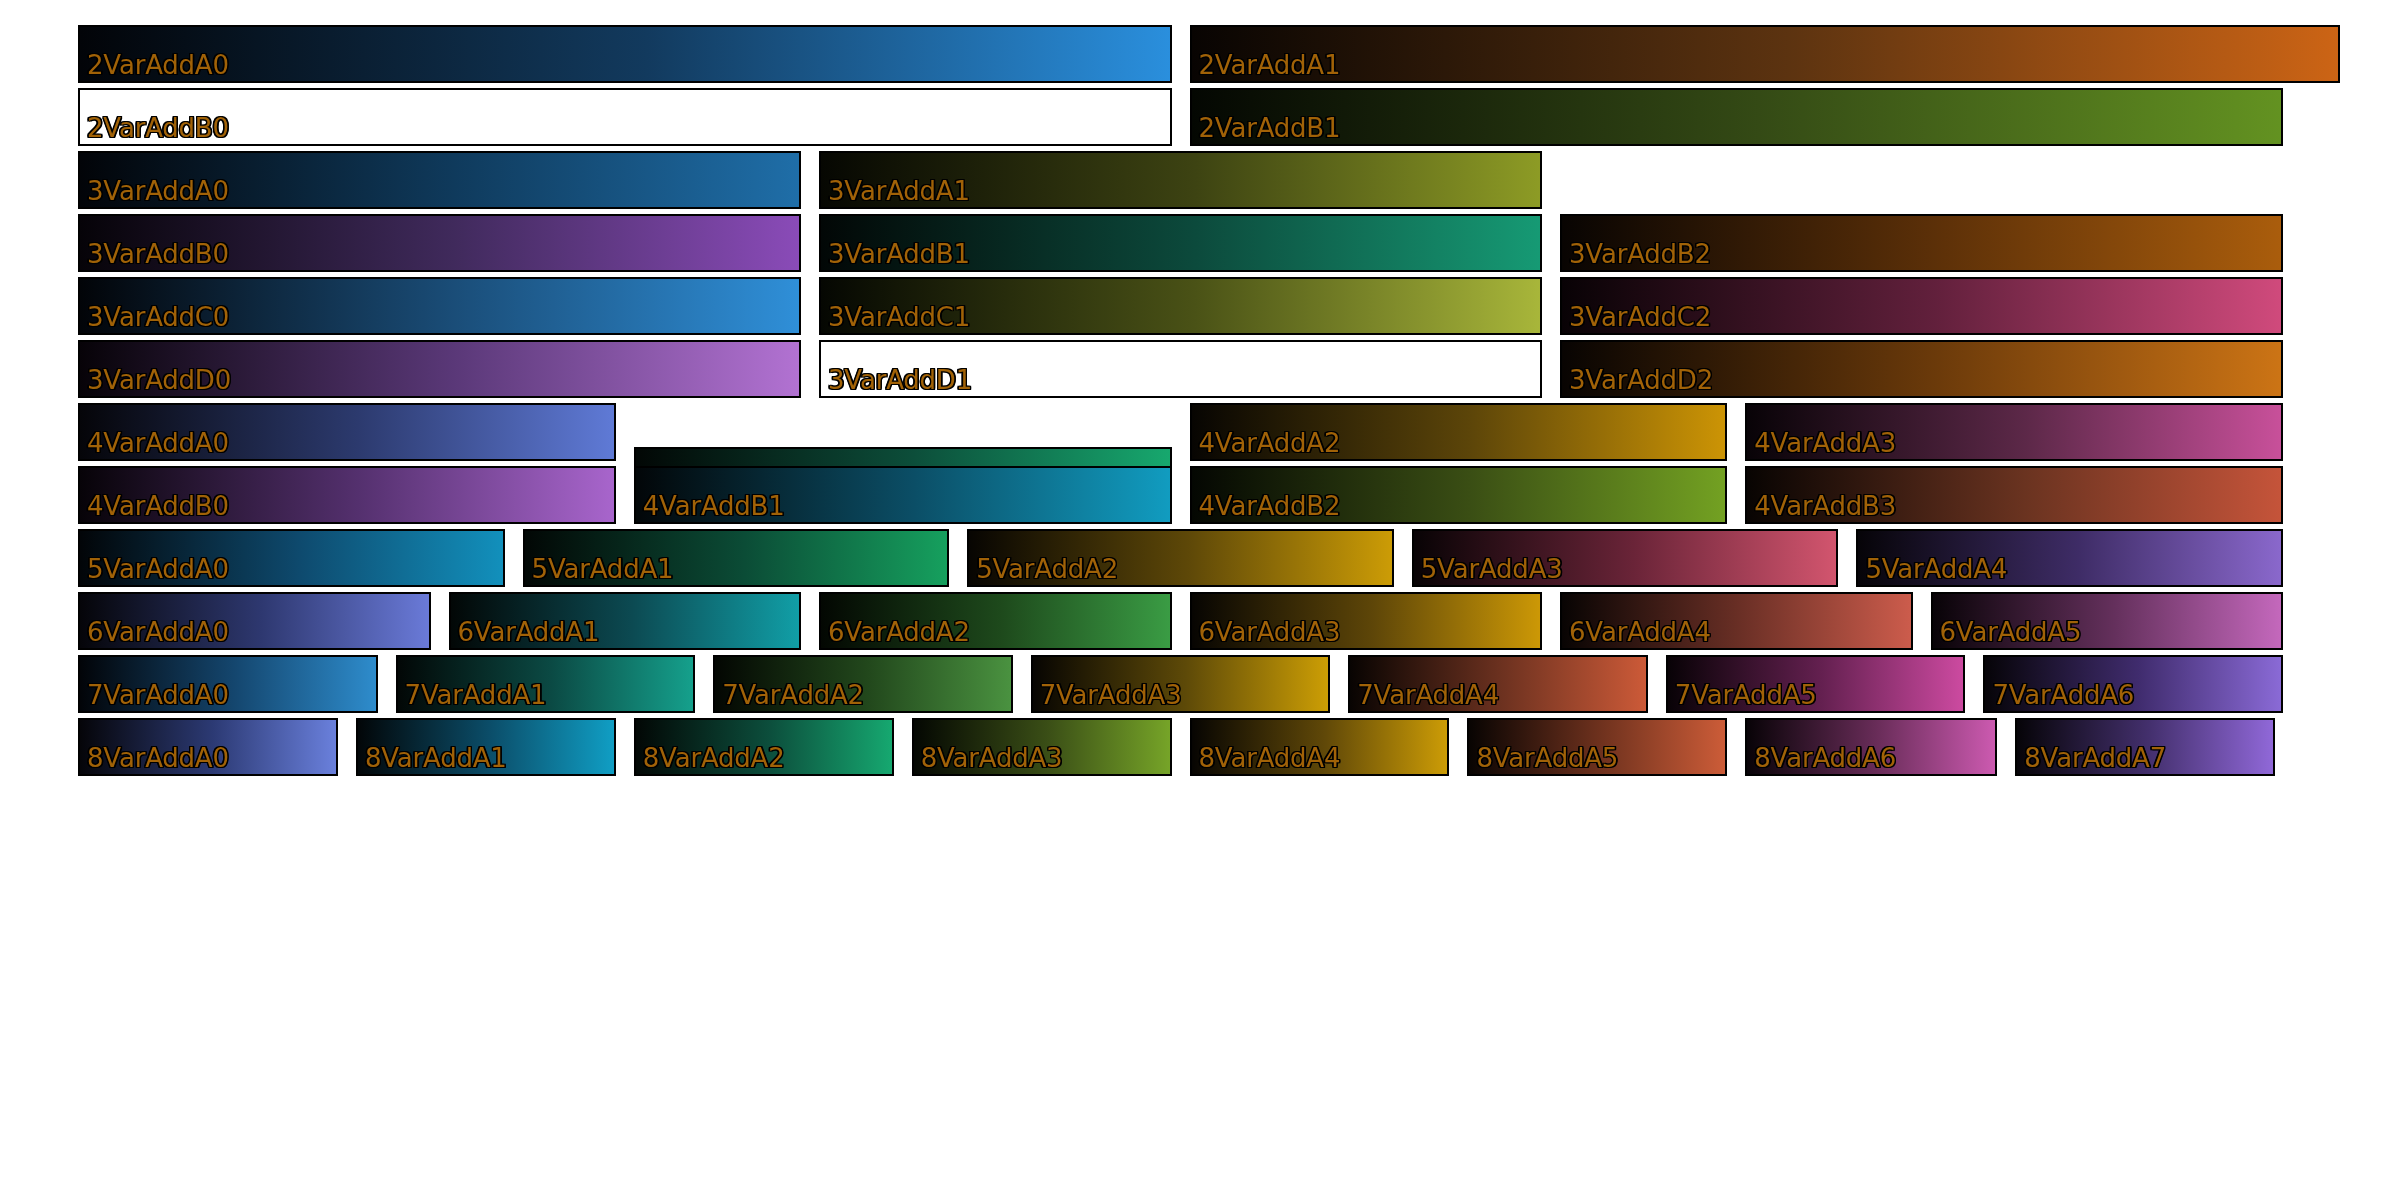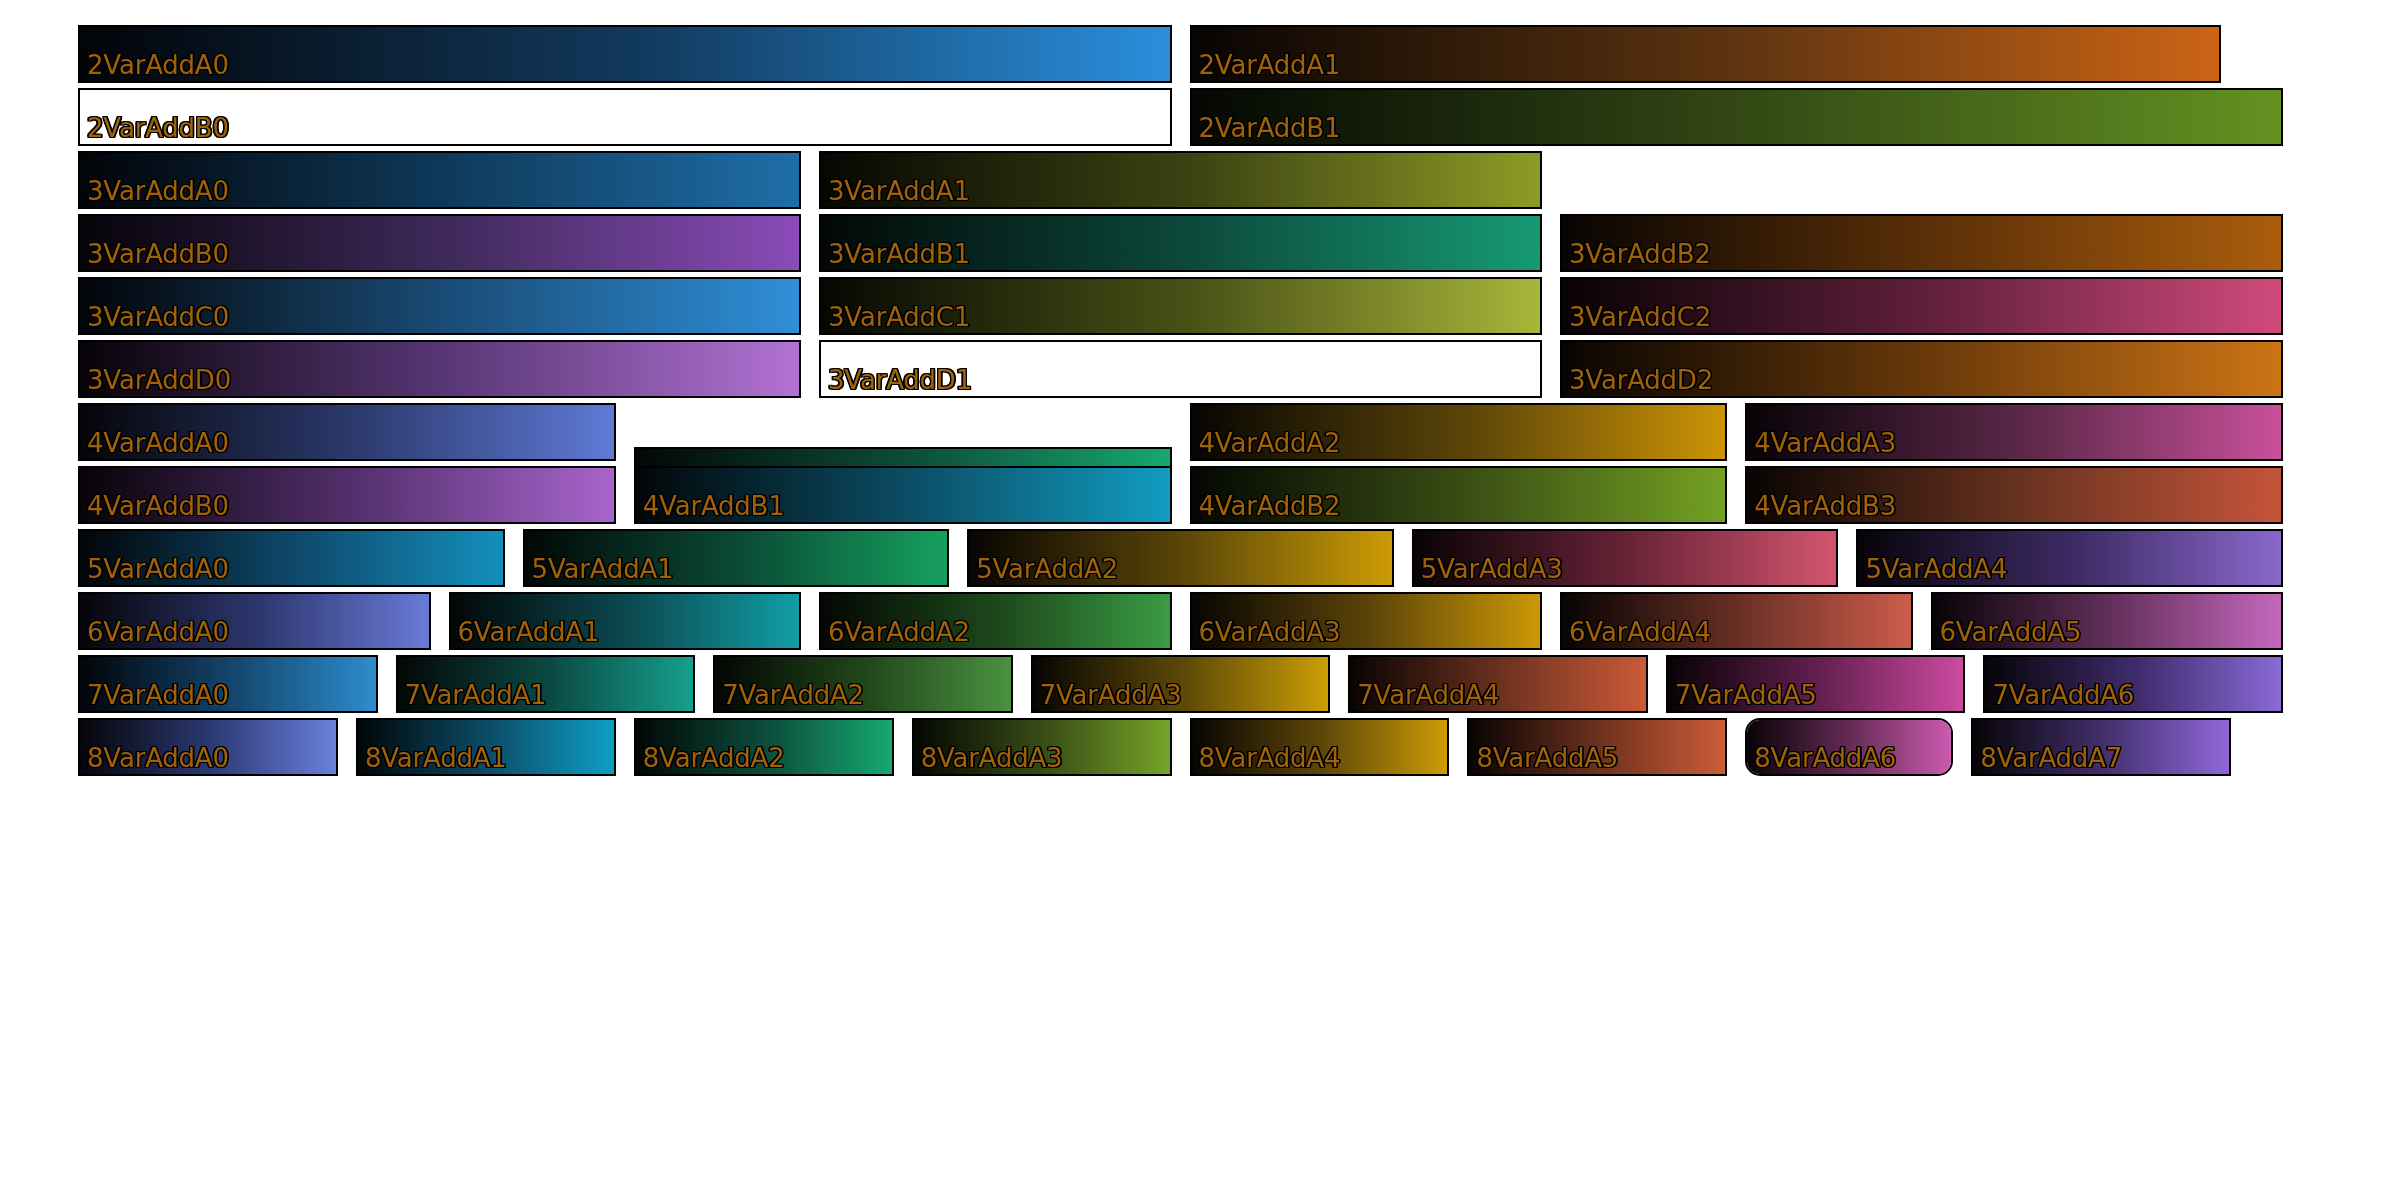--- a/index.html
+++ b/index.html
@@ -62,21 +62,21 @@
 </style>
 </head>
 <body>
 
 <div id="sheet">
     <div class="cmap-row" style="top: 25px; height: 58px; width: 2205px;">
       <div class="swatch" title="2VarAddA0" style="width: 1093.5px; margin-right: 18px;">
         <div class="swatch-grad" style="background: linear-gradient(to right, rgb(2, 4, 8) 0%, rgb(18, 58, 94) 52%, rgb(42, 143, 221) 100%);"></div>
         <div class="swatch-label">2VarAddA0</div>
       </div>
-      <div class="swatch" title="2VarAddA1" style="width: 1031px; margin-right: 0px;">
+      <div class="swatch" title="2VarAddA1" style="width: 1150px; margin-right: 0px;">
         <div class="swatch-grad" style="background: linear-gradient(to right, rgb(8, 4, 2) 0%, rgb(92, 51, 16) 52%, rgb(204, 100, 21) 100%);"></div>
         <div class="swatch-label">2VarAddA1</div>
       </div>
     </div>
     <div class="cmap-row" style="top: 88px; height: 58px; width: 2205px;">
       <div class="swatch" title="2VarAddB0" style="width: 1093.5px; margin-right: 18px;">
         <div class="swatch-grad"></div>
         <div class="swatch-label">2VarAddB0</div>
       </div>
       <div class="swatch" title="2VarAddB1" style="width: 1093.5px; margin-right: 0px; padding-left: 22px;">
@@ -268,21 +268,21 @@
         <div class="swatch-label">8VarAddA3</div>
       </div>
       <div class="swatch" title="8VarAddA4" style="width: 259.875px; margin-right: 18px;">
         <div class="swatch-grad" style="background: linear-gradient(to right, rgb(7, 5, 2) 0%, rgb(96, 72, 8) 52%, rgb(204, 156, 6) 100%);"></div>
         <div class="swatch-label">8VarAddA4</div>
       </div>
       <div class="swatch" title="8VarAddA5" style="width: 259.875px; margin-right: 18px;">
         <div class="swatch-grad" style="background: linear-gradient(to right, rgb(8, 4, 2) 0%, rgb(112, 50, 30) 52%, rgb(204, 92, 56) 100%);"></div>
         <div class="swatch-label">8VarAddA5</div>
       </div>
-      <div class="swatch" title="8VarAddA6" style="width: 208px; margin-right: 18px; border-radius: 15px;">
+      <div class="swatch" title="8VarAddA6" style="width: 252px; margin-right: 18px;">
         <div class="swatch-grad" style="background: linear-gradient(to right, rgb(8, 3, 7) 0%, rgb(104, 44, 88) 52%, rgb(204, 90, 176) 100%);"></div>
         <div class="swatch-label">8VarAddA6</div>
       </div>
       <div class="swatch" title="8VarAddA7" style="width: 259.875px; margin-right: 0px; padding-left: 16px;">
         <div class="swatch-grad" style="background: linear-gradient(to right, rgb(6, 4, 8) 0%, rgb(68, 48, 110) 52%, rgb(144, 104, 216) 100%);"></div>
         <div class="swatch-label">8VarAddA7</div>
       </div>
     </div>
   </div>
 

